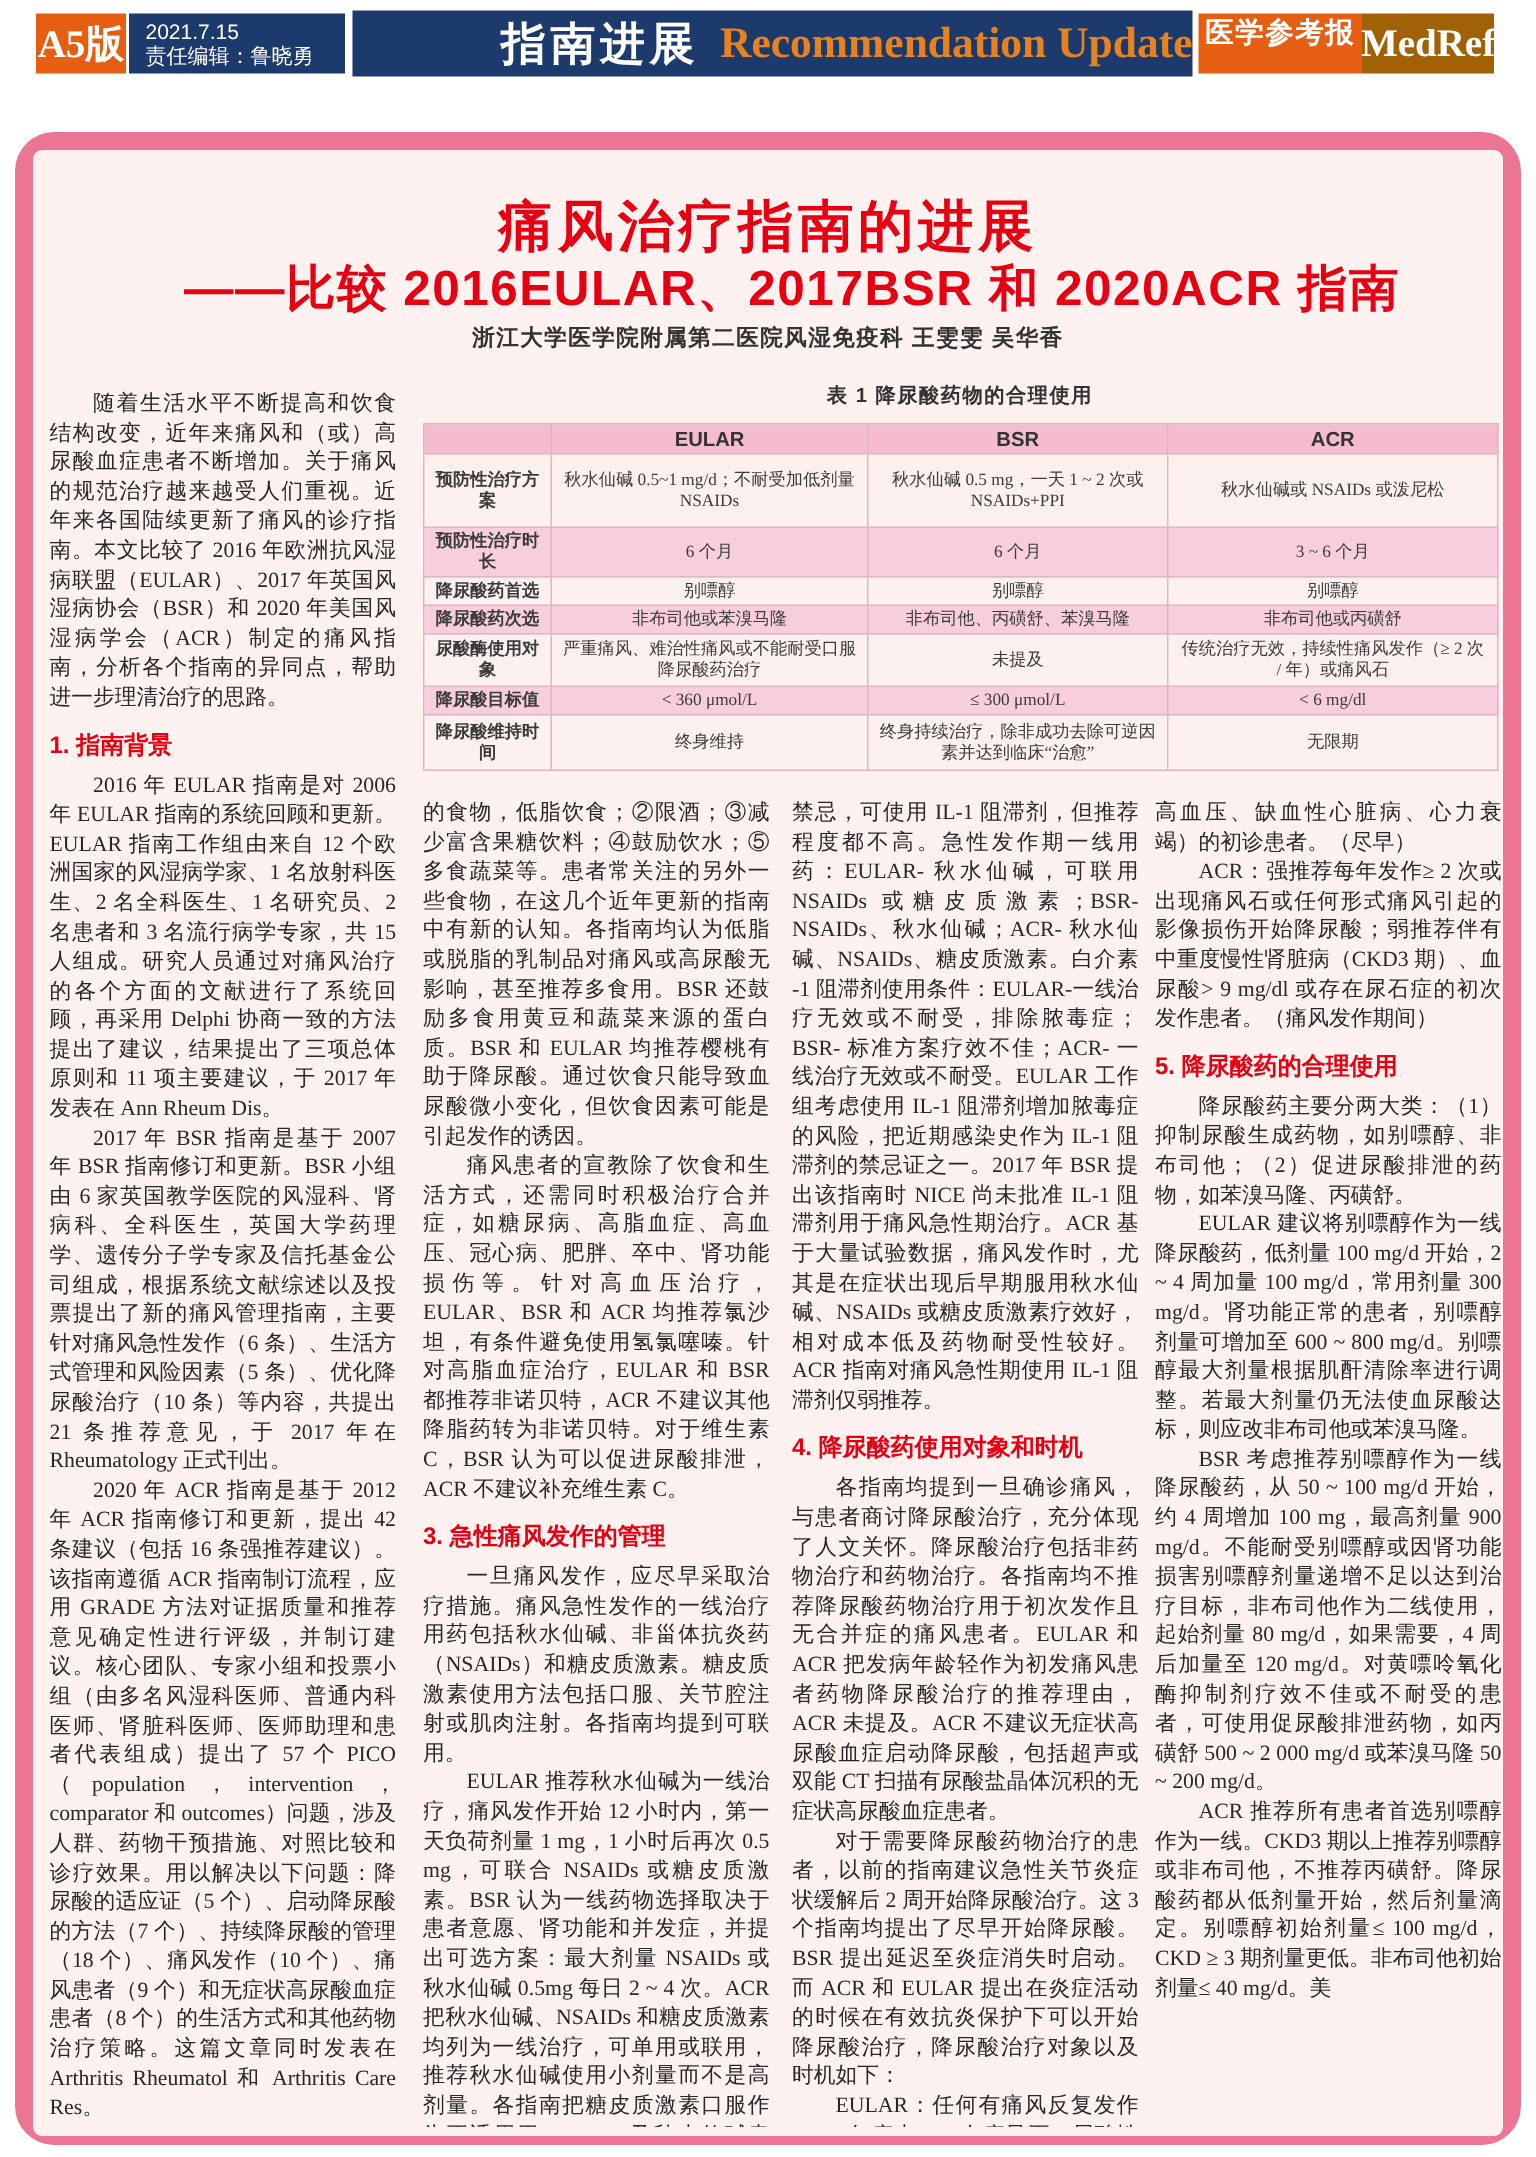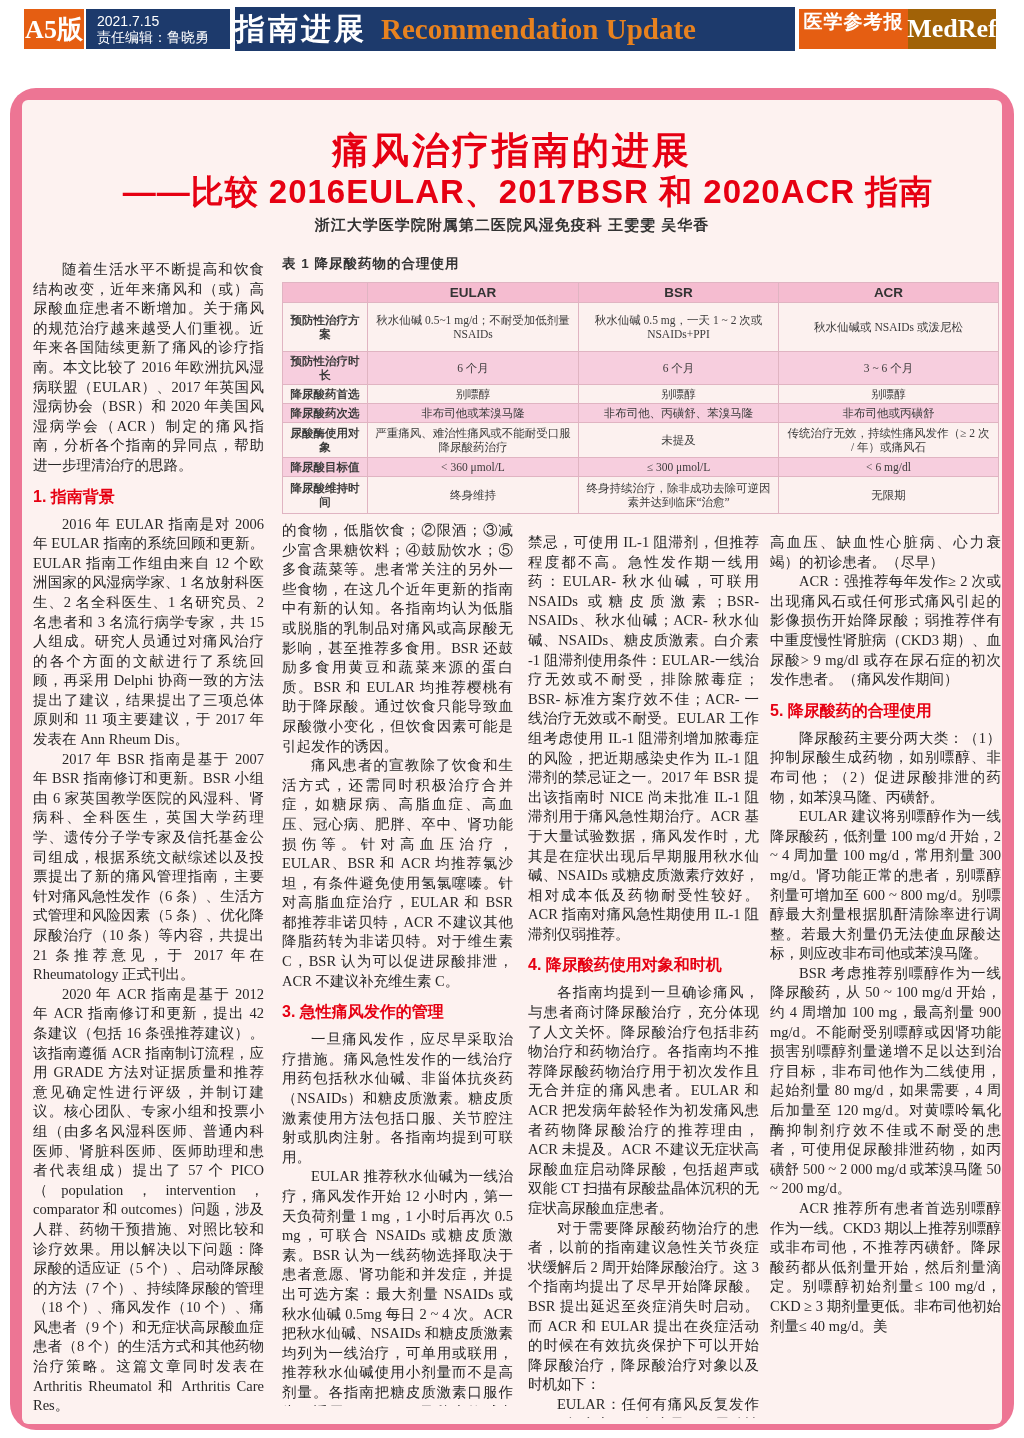--- a/index.html
+++ b/index.html
@@ -6,57 +6,57 @@
   .page{position:relative;width:1024px;height:1438px;background:#fff;overflow:hidden;
         font-family:"Liberation Serif","DejaVu Serif",serif;}
   
   .mh-box{position:absolute;top:9px;height:40px;box-sizing:border-box;}
   .mh-edition{left:24px;width:60px;background:#e55e12;color:#fff;display:flex;align-items:center;justify-content:center;
               font:bold 26px "Liberation Serif","DejaVu Serif",serif;}
   .mh-date{left:86px;width:144px;background:#1d3a6c;color:#fff;padding:5px 0 0 11px;
            font-family:"Liberation Sans","DejaVu Sans",sans-serif;}
   .mh-date .d1{font-size:14px;line-height:15px;}
   .mh-date .d2{font-size:14px;line-height:15px;margin-top:1px;}
-  .mh-section{left:235px;width:560px;top:7px;height:44px;background:#1d3a6c;display:flex;align-items:center;justify-content:flex-start;gap:14px;}
+  .mh-section{left:235px;width:560px;top:7px;height:44px;background:#1d3a6c;display:flex;align-items:center;justify-content:flex-end;gap:14px;}
   .mh-section .cn{color:#fff;font:bold 30px "Liberation Sans","DejaVu Sans",sans-serif;letter-spacing:3px;}
   .mh-section .en{color:#e8821f;font:bold 29px "Liberation Serif","DejaVu Serif",serif;}
   .mh-papercn{left:799px;width:109px;background:#e55e12;color:#ffffff;display:flex;justify-content:center;
               font:bold 19px "Liberation Sans","DejaVu Sans",sans-serif;letter-spacing:1px;}
   .mh-paperen{left:908px;width:88px;background:#a16207;color:#fff;display:flex;align-items:center;justify-content:center;
               font:bold 26px "Liberation Serif","DejaVu Serif",serif;}
   
   .frame{position:absolute;left:10px;top:88px;width:1004px;height:1342px;background:#ed7594;border-radius:26px;}
   .inner{position:absolute;left:12px;top:12px;width:980px;height:1324px;background:#fdf2f0;border-radius:6px;overflow:hidden;}
   
   .title1{position:absolute;top:26px;left:0;width:100%;text-align:center;color:#e60012;
           font:bold 37px "Liberation Sans","DejaVu Sans",sans-serif;letter-spacing:3px;}
   .title2{position:absolute;top:70px;left:0;width:100%;text-align:center;color:#e60012;
           font:bold 33px "Liberation Sans","DejaVu Sans",sans-serif;letter-spacing:1px;padding-left:16px;}
   .byline{position:absolute;top:116px;left:0;width:100%;text-align:center;color:#333;
           font:bold 15px "Liberation Sans","DejaVu Sans",sans-serif;letter-spacing:1px;}
   
   .tablewrap{position:absolute;left:260px;top:155px;width:716px;}
-  .caption{color:#333;font:bold 13.5px "Liberation Sans","DejaVu Sans",sans-serif;margin-bottom:9px;letter-spacing:1px;}
+  .caption{text-align:center;color:#333;font:bold 13.5px "Liberation Sans","DejaVu Sans",sans-serif;margin-bottom:9px;letter-spacing:1px;}
   table.gout{border-collapse:collapse;width:716px;table-layout:fixed;}
   table.gout td,table.gout th{border:1px solid #e0b4c2;vertical-align:middle;text-align:center;
         font-family:"Liberation Serif","DejaVu Serif",serif;color:#3b3b3b;font-size:11.5px;line-height:14px;padding:2px 7px;box-sizing:border-box;}
   tr.thead th{background:#f5bcd0;height:18px;font:bold 13.5px "Liberation Sans","DejaVu Sans",sans-serif;color:#333;}
   tr.light td{background:#fcf1ef;}
   tr.pink td{background:#f7cede;}
   td.rowlabel{font-weight:bold;font-size:12px;}
   tr.r1{height:49px;} tr.r2{height:18px;} tr.r3{height:19px;} tr.r4{height:18px;}
   tr.r5{height:35px;} tr.r6{height:18px;} tr.r7{height:37px;}
   
   .col{position:absolute;width:231px;overflow:hidden;text-align:justify;color:#272727;
        font-size:14.5px;line-height:19.6px;}
   .col p{margin:0;text-indent:2em;}
   .col p.noindent{text-indent:0;}
   .col h3{color:#e60012;font:bold 16px "Liberation Sans","DejaVu Sans",sans-serif;margin:11px 0 7px;text-indent:0;}
   #col-0{left:11px;top:160px;height:1158px;}
-  #col-1{left:260px;top:421px;height:885px;}
+  #col-1{left:260px;top:433px;height:885px;}
   #col-2{left:506px;top:433px;height:885px;}
   #col-3{left:748px;top:433px;height:885px;}
 </style>
 </head>
 <body>
 
 <div class="page">
 
   <div class="mh-box mh-edition">
     <span>A5版</span>

